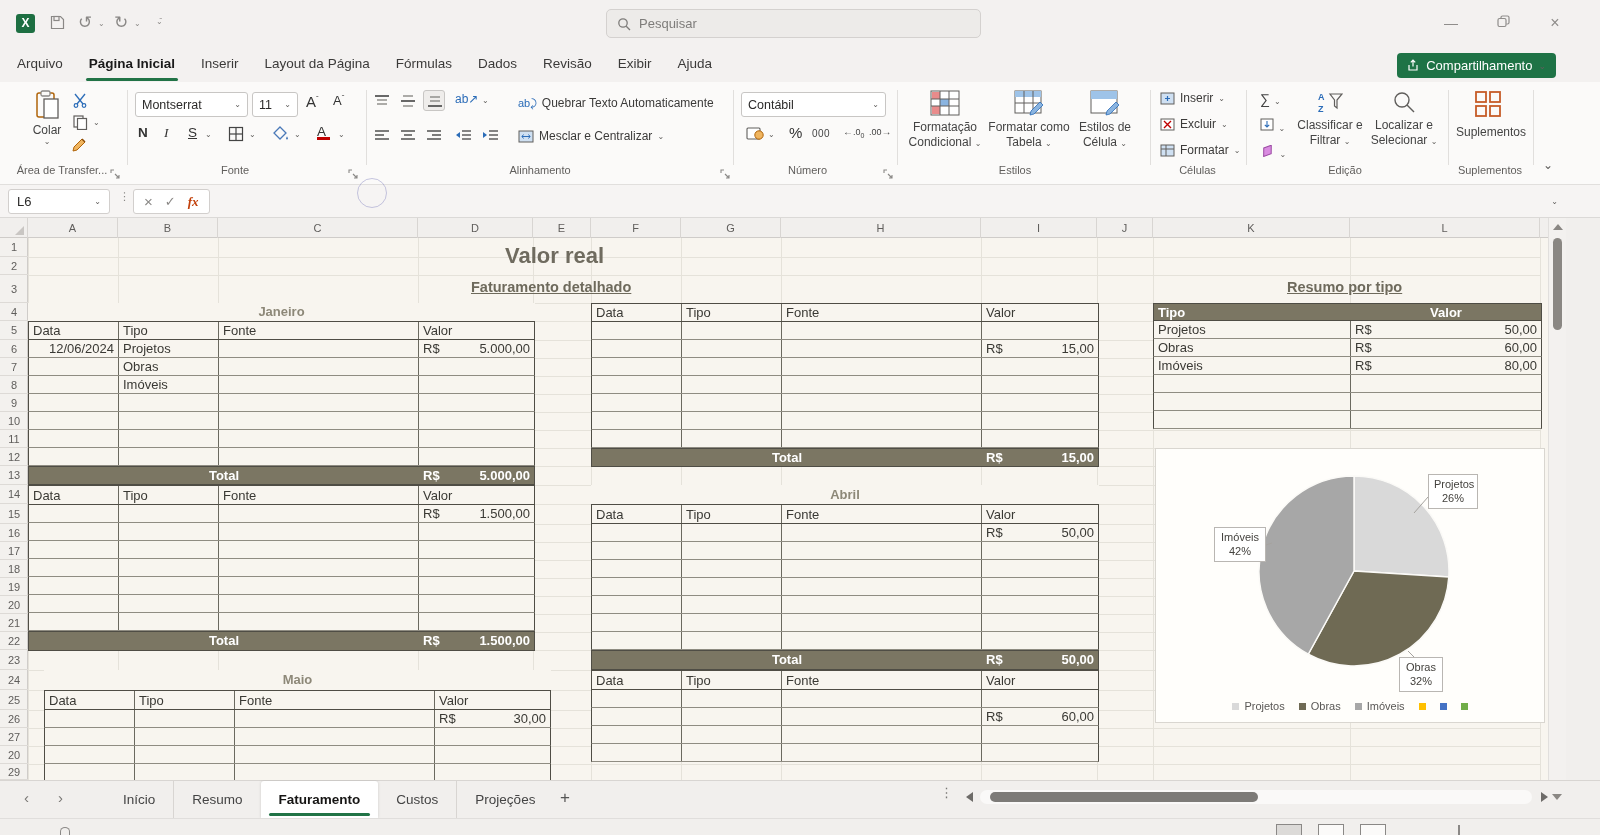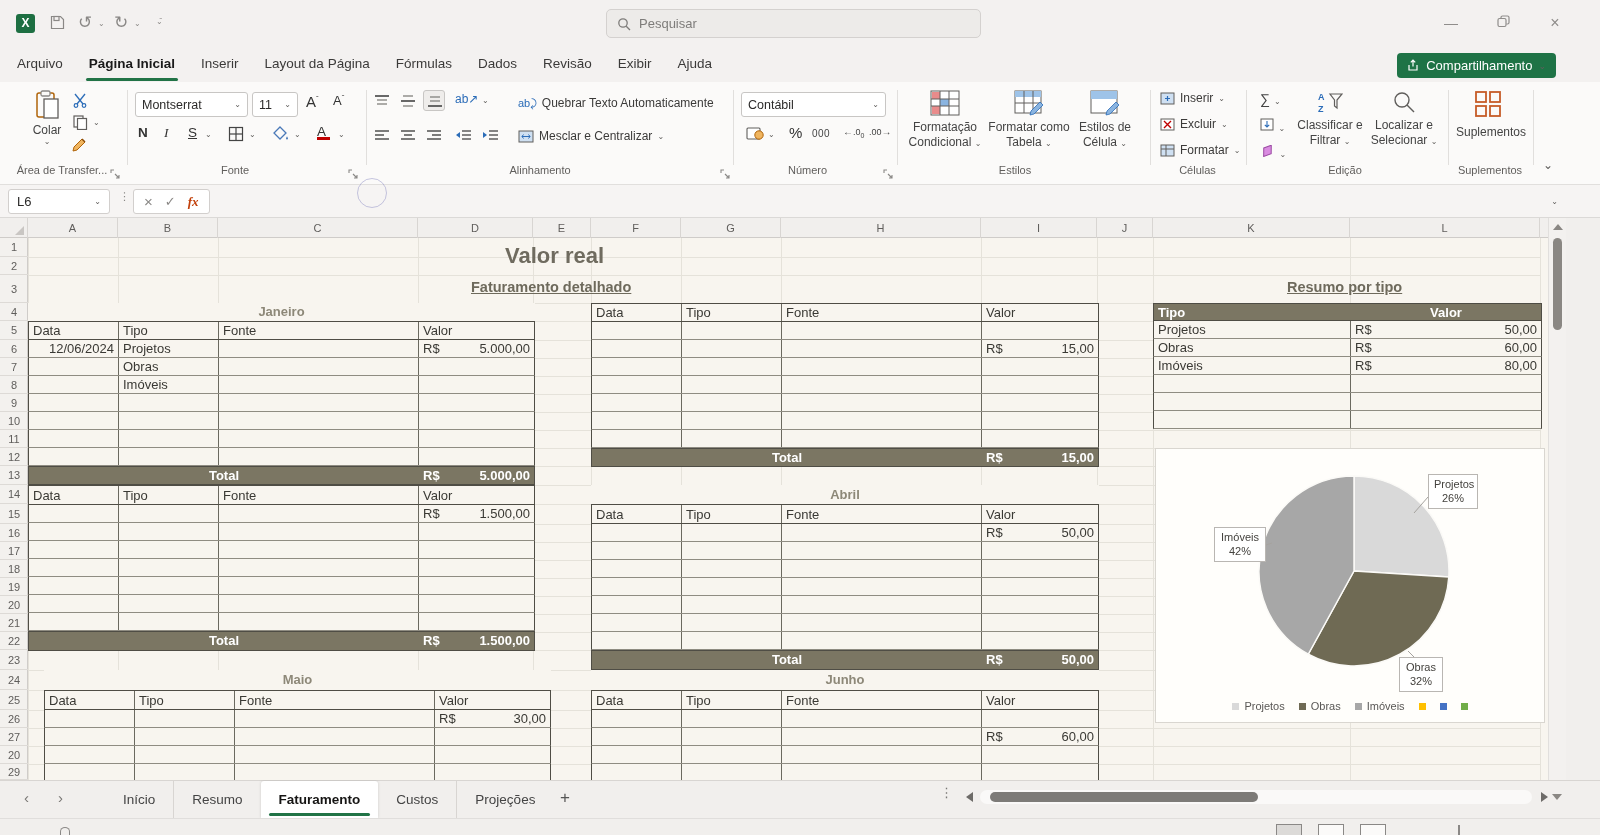--- a/index.html
+++ b/index.html
@@ -799,21 +799,20 @@
               <div class="tc valcell" style="width: 115px;"></div>
             </div>
             <div class="trow drow" style="height: 18px;">
               <div class="tc" style="width: 90px; justify-content: flex-end;"></div>
               <div class="tc" style="width: 100px;"></div>
               <div class="tc" style="width: 200px;"></div>
               <div class="tc valcell" style="width: 115px;"></div>
             </div>
           </div>
           <div class="mtable" style="left: 591px; top: 432px; width: 508px;">
-            <div class="mtitle" style="height: 20px; line-height: 20px;">Junho</div>
             <div class="trow hrow" style="height: 20px;">
               <div class="tc" style="width: 90px;">Data</div>
               <div class="tc" style="width: 100px;">Tipo</div>
               <div class="tc" style="width: 200px;">Fonte</div>
               <div class="tc" style="width: 116px;">Valor</div>
             </div>
             <div class="trow drow" style="height: 18px;">
               <div class="tc" style="width: 90px; justify-content: flex-end;"></div>
               <div class="tc" style="width: 100px;"></div>
               <div class="tc" style="width: 200px;"></div>

